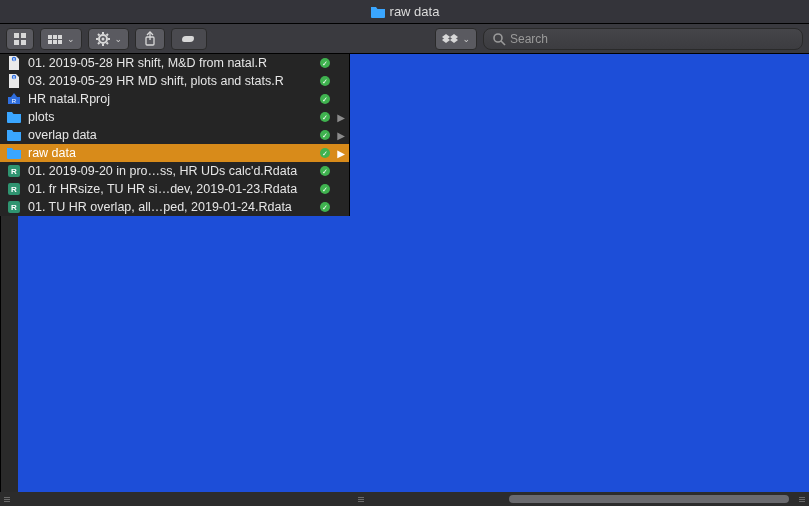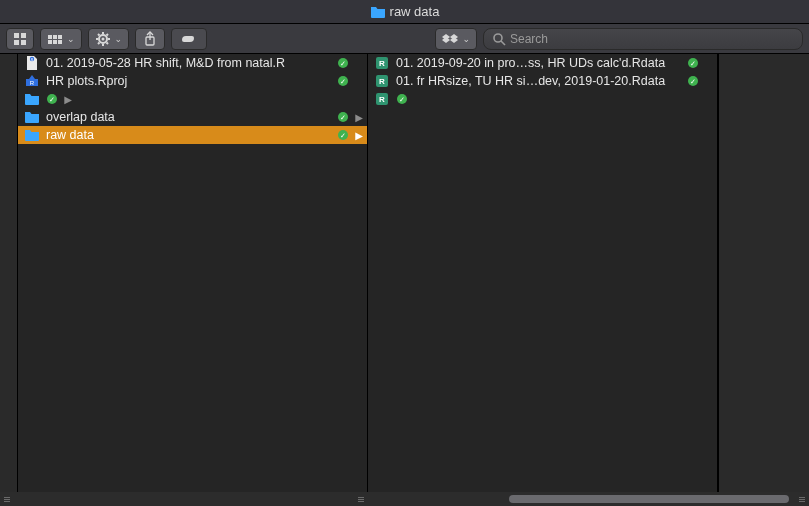--- a/index.html
+++ b/index.html
@@ -64,20 +64,21 @@
     flex:1; background:transparent; border:0; outline:0;
     color:#ccc; font-size:12px;
   }
   .search-wrap input::placeholder { color:#9a9a9a; }
 
   
   .body {
     display:flex;
     height: calc(506px - 24px - 30px - 14px); 
     background:#1d4ed8;
+    flex-direction:column;
   }
   .edge-sliver {
     width: 18px;
     background:#2a2a2a;
     border-right:1px solid #000;
   }
   .edge-sliver.right { border-right:none; border-left:1px solid #000; }
   .column {
     width: 350px;
     background:#252525;
@@ -277,35 +278,48 @@
         </span>
         <span class="label">01. 2019-05-28 HR shift, M&amp;D from natal.R</span>
         <span class="status-slot">
           <span class="dot"></span>
         </span>
         <span class="chevr"></span>
       </div>
       <div class="row">
         <span class="icon-slot">
           <svg width="16" height="16">
+            <use href="#ic-rfile"></use>
+          </svg>
+        </span>
+        <span class="label">03. 2019-05-29 HR MD shift, plots and stats.R</span>
+        <span class="status-slot">
+          <span class="dot"></span>
+        </span>
+        <span class="chevr"></span>
+      </div>
+      <div class="row">
+        <span class="icon-slot">
+          <svg width="16" height="16">
             <use href="#ic-rproj"></use>
           </svg>
         </span>
-        <span class="label">HR plots.Rproj</span>
+        <span class="label">HR natal.Rproj</span>
         <span class="status-slot">
           <span class="dot"></span>
         </span>
         <span class="chevr"></span>
       </div>
       <div class="row">
         <span class="icon-slot">
           <svg width="16" height="16">
             <use href="#ic-folder"></use>
           </svg>
         </span>
+        <span class="label">plots</span>
         <span class="status-slot">
           <span class="dot"></span>
         </span>
         <span class="chevr">▶</span>
       </div>
       <div class="row">
         <span class="icon-slot">
           <svg width="16" height="16">
             <use href="#ic-folder"></use>
           </svg>
@@ -341,32 +355,33 @@
           <span class="dot"></span>
         </span>
         <span class="chevr"></span>
       </div>
       <div class="row">
         <span class="icon-slot">
           <svg width="16" height="16">
             <use href="#ic-rdata"></use>
           </svg>
         </span>
-        <span class="label">01. fr HRsize, TU HR si…dev, 2019-01-20.Rdata</span>
+        <span class="label">01. fr HRsize, TU HR si…dev, 2019-01-23.Rdata</span>
         <span class="status-slot">
           <span class="dot"></span>
         </span>
         <span class="chevr"></span>
       </div>
       <div class="row">
         <span class="icon-slot">
           <svg width="16" height="16">
             <use href="#ic-rdata"></use>
           </svg>
         </span>
+        <span class="label">01. TU HR overlap, all…ped, 2019-01-24.Rdata</span>
         <span class="status-slot">
           <span class="dot"></span>
         </span>
         <span class="chevr"></span>
       </div>
     </div>
 
   <div class="edge-sliver right" style="flex:1"></div>
 </div>
 

